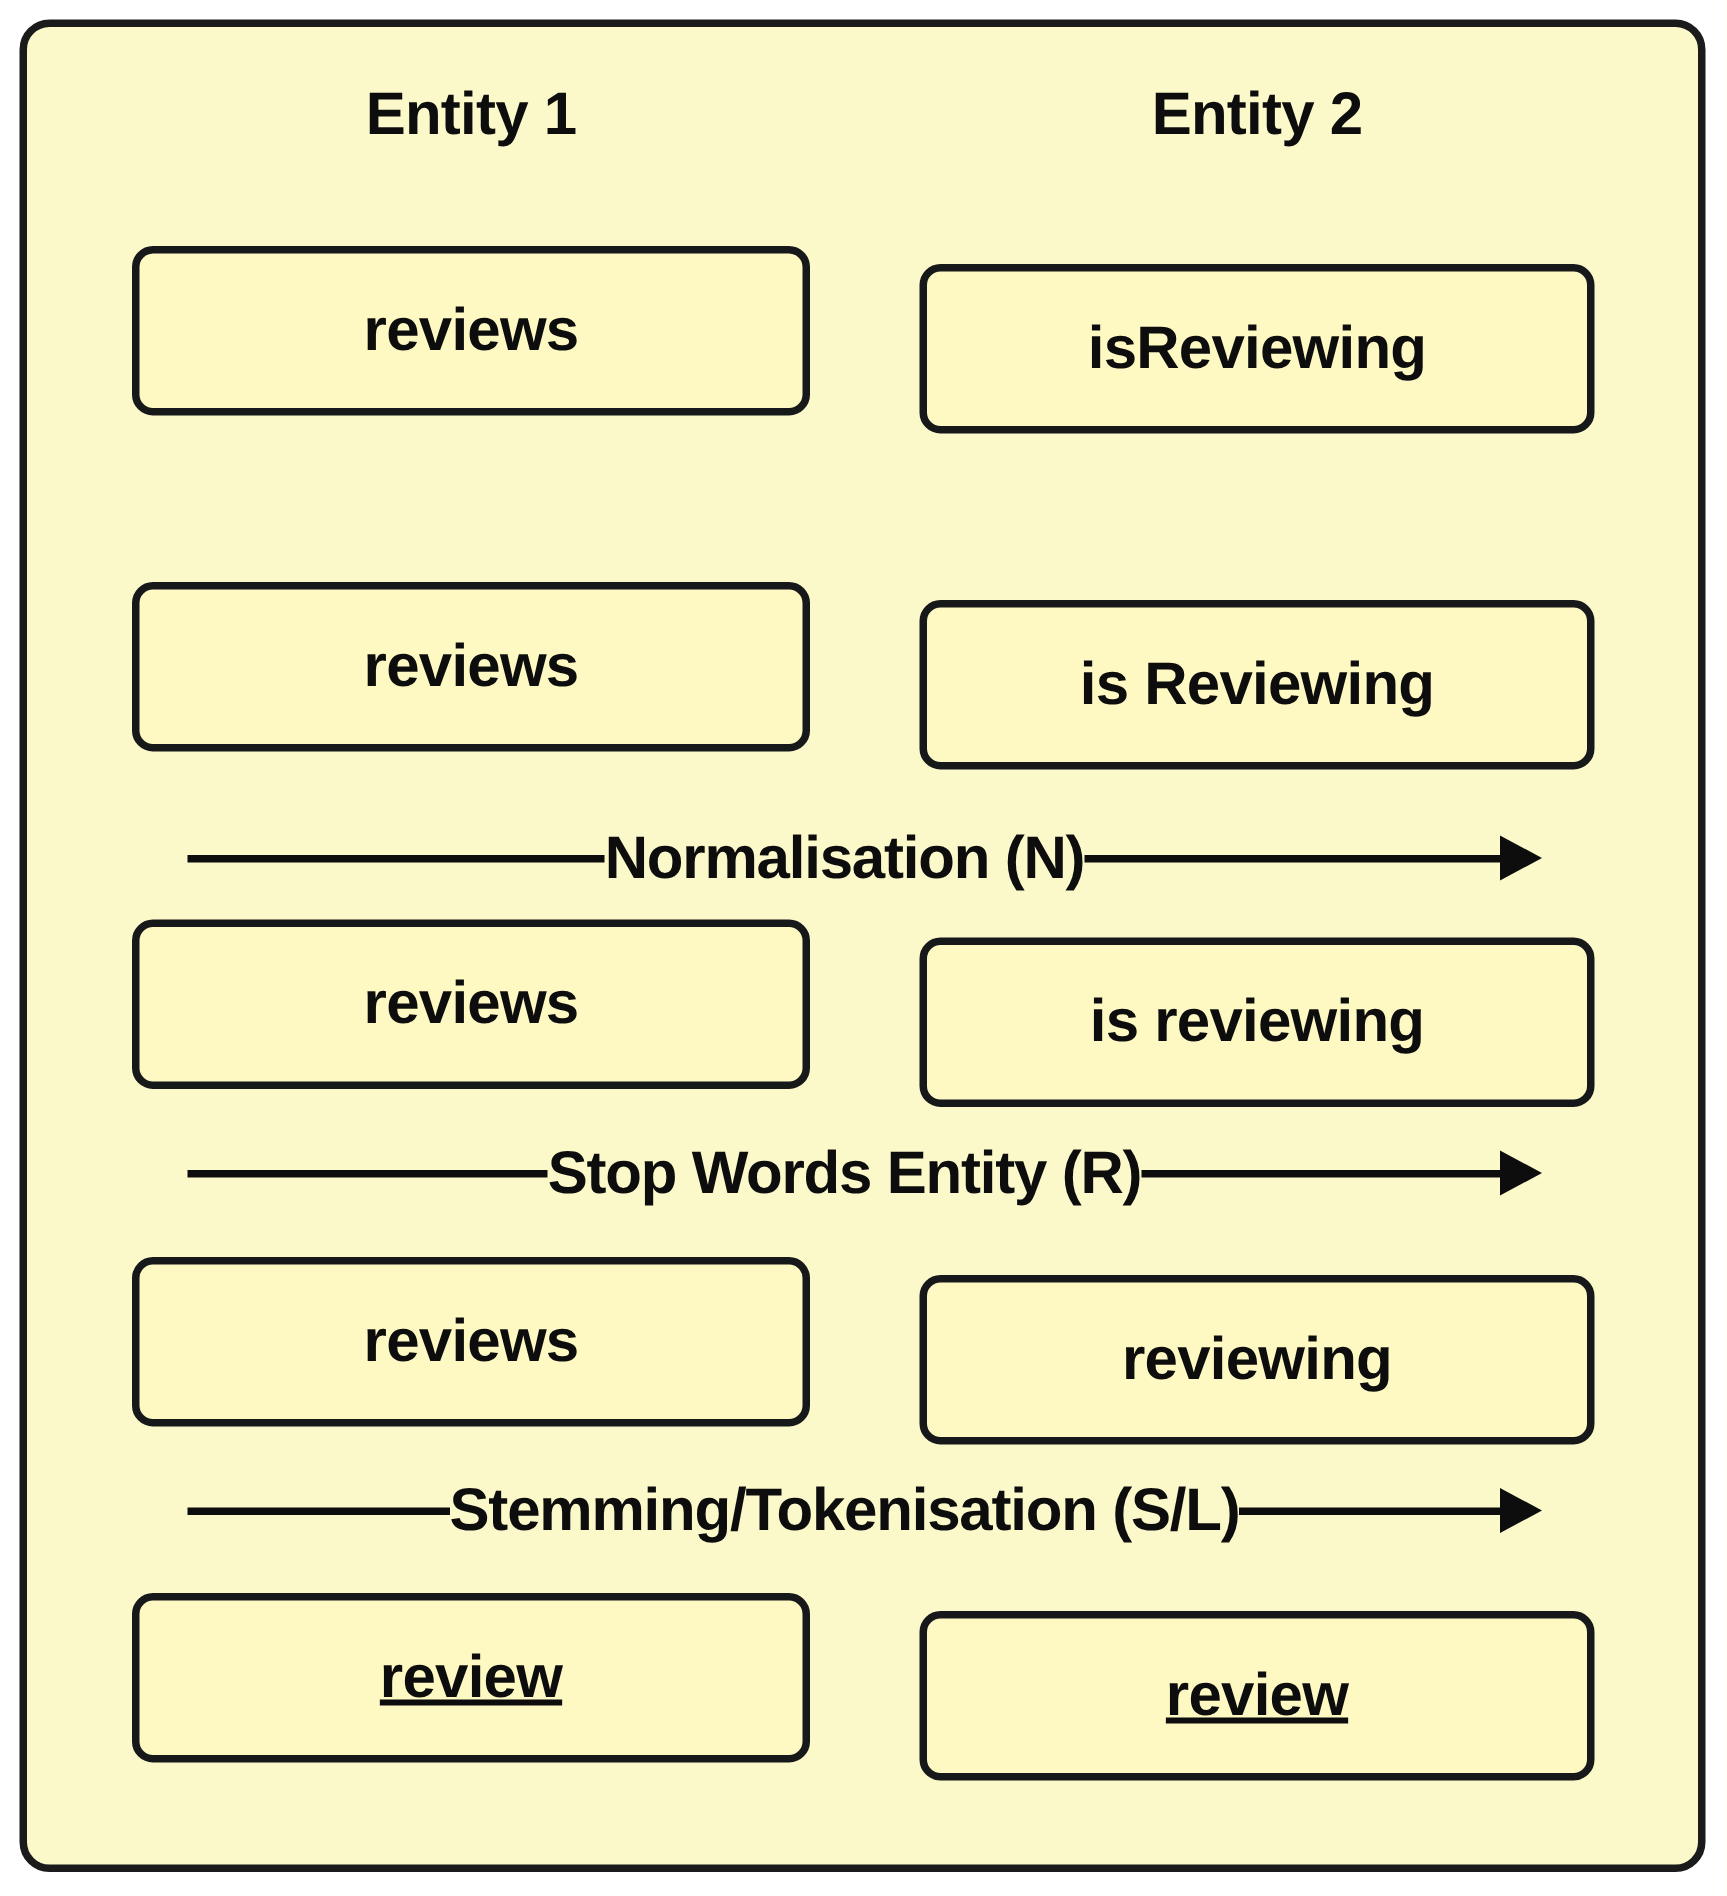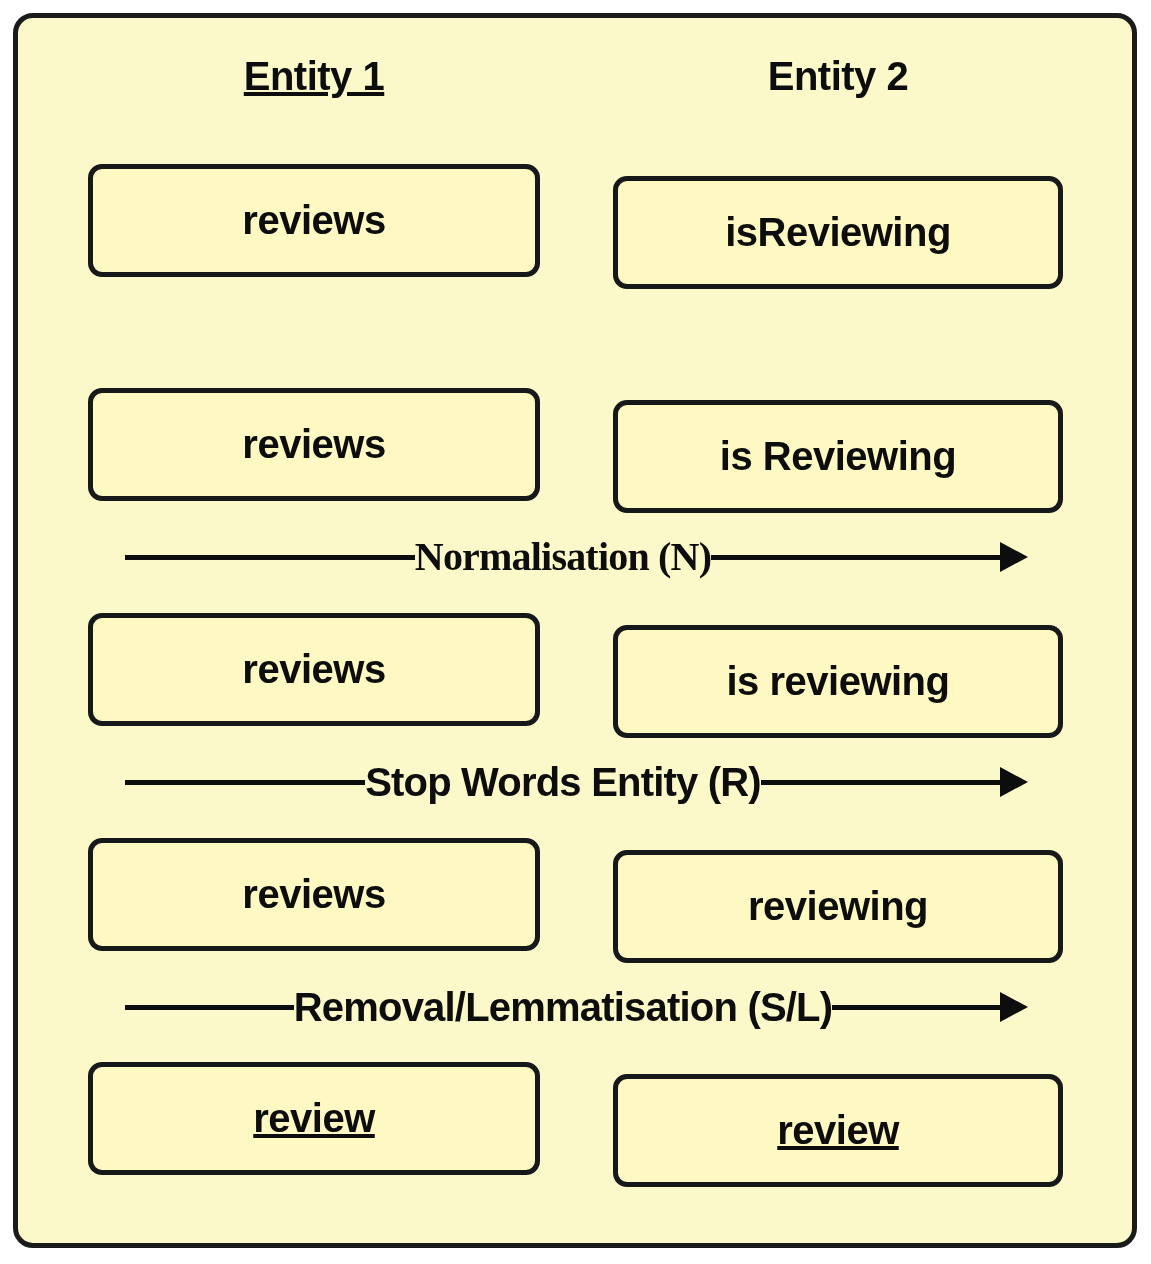--- a/index.html
+++ b/index.html
@@ -46,21 +46,21 @@
     top: 0;
     height: 60px;
     line-height: 60px;
     text-align: center;
     font-size: 40px;
     font-weight: bold;
     color: #0d0d0d;
     letter-spacing: -0.5px;
     white-space: nowrap;
   }
-  .col-header.col1 { left: 88px;  width: 452px; text-decoration: underline; }
+  .col-header.col1 { left: 88px;  width: 452px; }
   .col-header.col2 { left: 613px; width: 450px; }
 
   
   .token-box {
     position: absolute;
     box-sizing: border-box;
     height: 113px;
     background: #fef9c3;
     border: 5px solid #17181a;
     border-radius: 14px;
@@ -86,21 +86,21 @@
   
   .arrow-row {
     position: absolute;
     left: 125px;
     width: 903px;
     height: 60px;
     display: flex;
     align-items: center;
   }
   .arrow-0 { top: 303px; }
-  .arrow-1 { top: 527px; font-family: Liberation Serif, serif; }
+  .arrow-1 { top: 542px; }
   .arrow-2 { top: 752px; }
   .arrow-3 { top: 977px; }
 
   .arrow-line {
     flex: 1 1 auto;
     height: 5px;
     background: #0d0d0d;
     min-width: 4px;
   }
   .arrow-label {
@@ -157,21 +157,21 @@
     <div class="arrow-label">Stop Words Entity (R)</div>
     <div class="arrow-line"></div>
     <div class="arrow-head"></div>
   </div>
 
   <div class="token-box col1 row-3">reviews</div>
   <div class="token-box col2 row-3">reviewing</div>
 
   <div class="arrow-row arrow-3">
     <div class="arrow-line"></div>
-    <div class="arrow-label">Removal/Lemmatisation (S/L)</div>
+    <div class="arrow-label">Stemming/Tokenisation (S/L)</div>
     <div class="arrow-line"></div>
     <div class="arrow-head"></div>
   </div>
 
   <div class="token-box col1 row-4">review</div>
   <div class="token-box col2 row-4">review</div>
 
 </div>
 
 </body></html>

